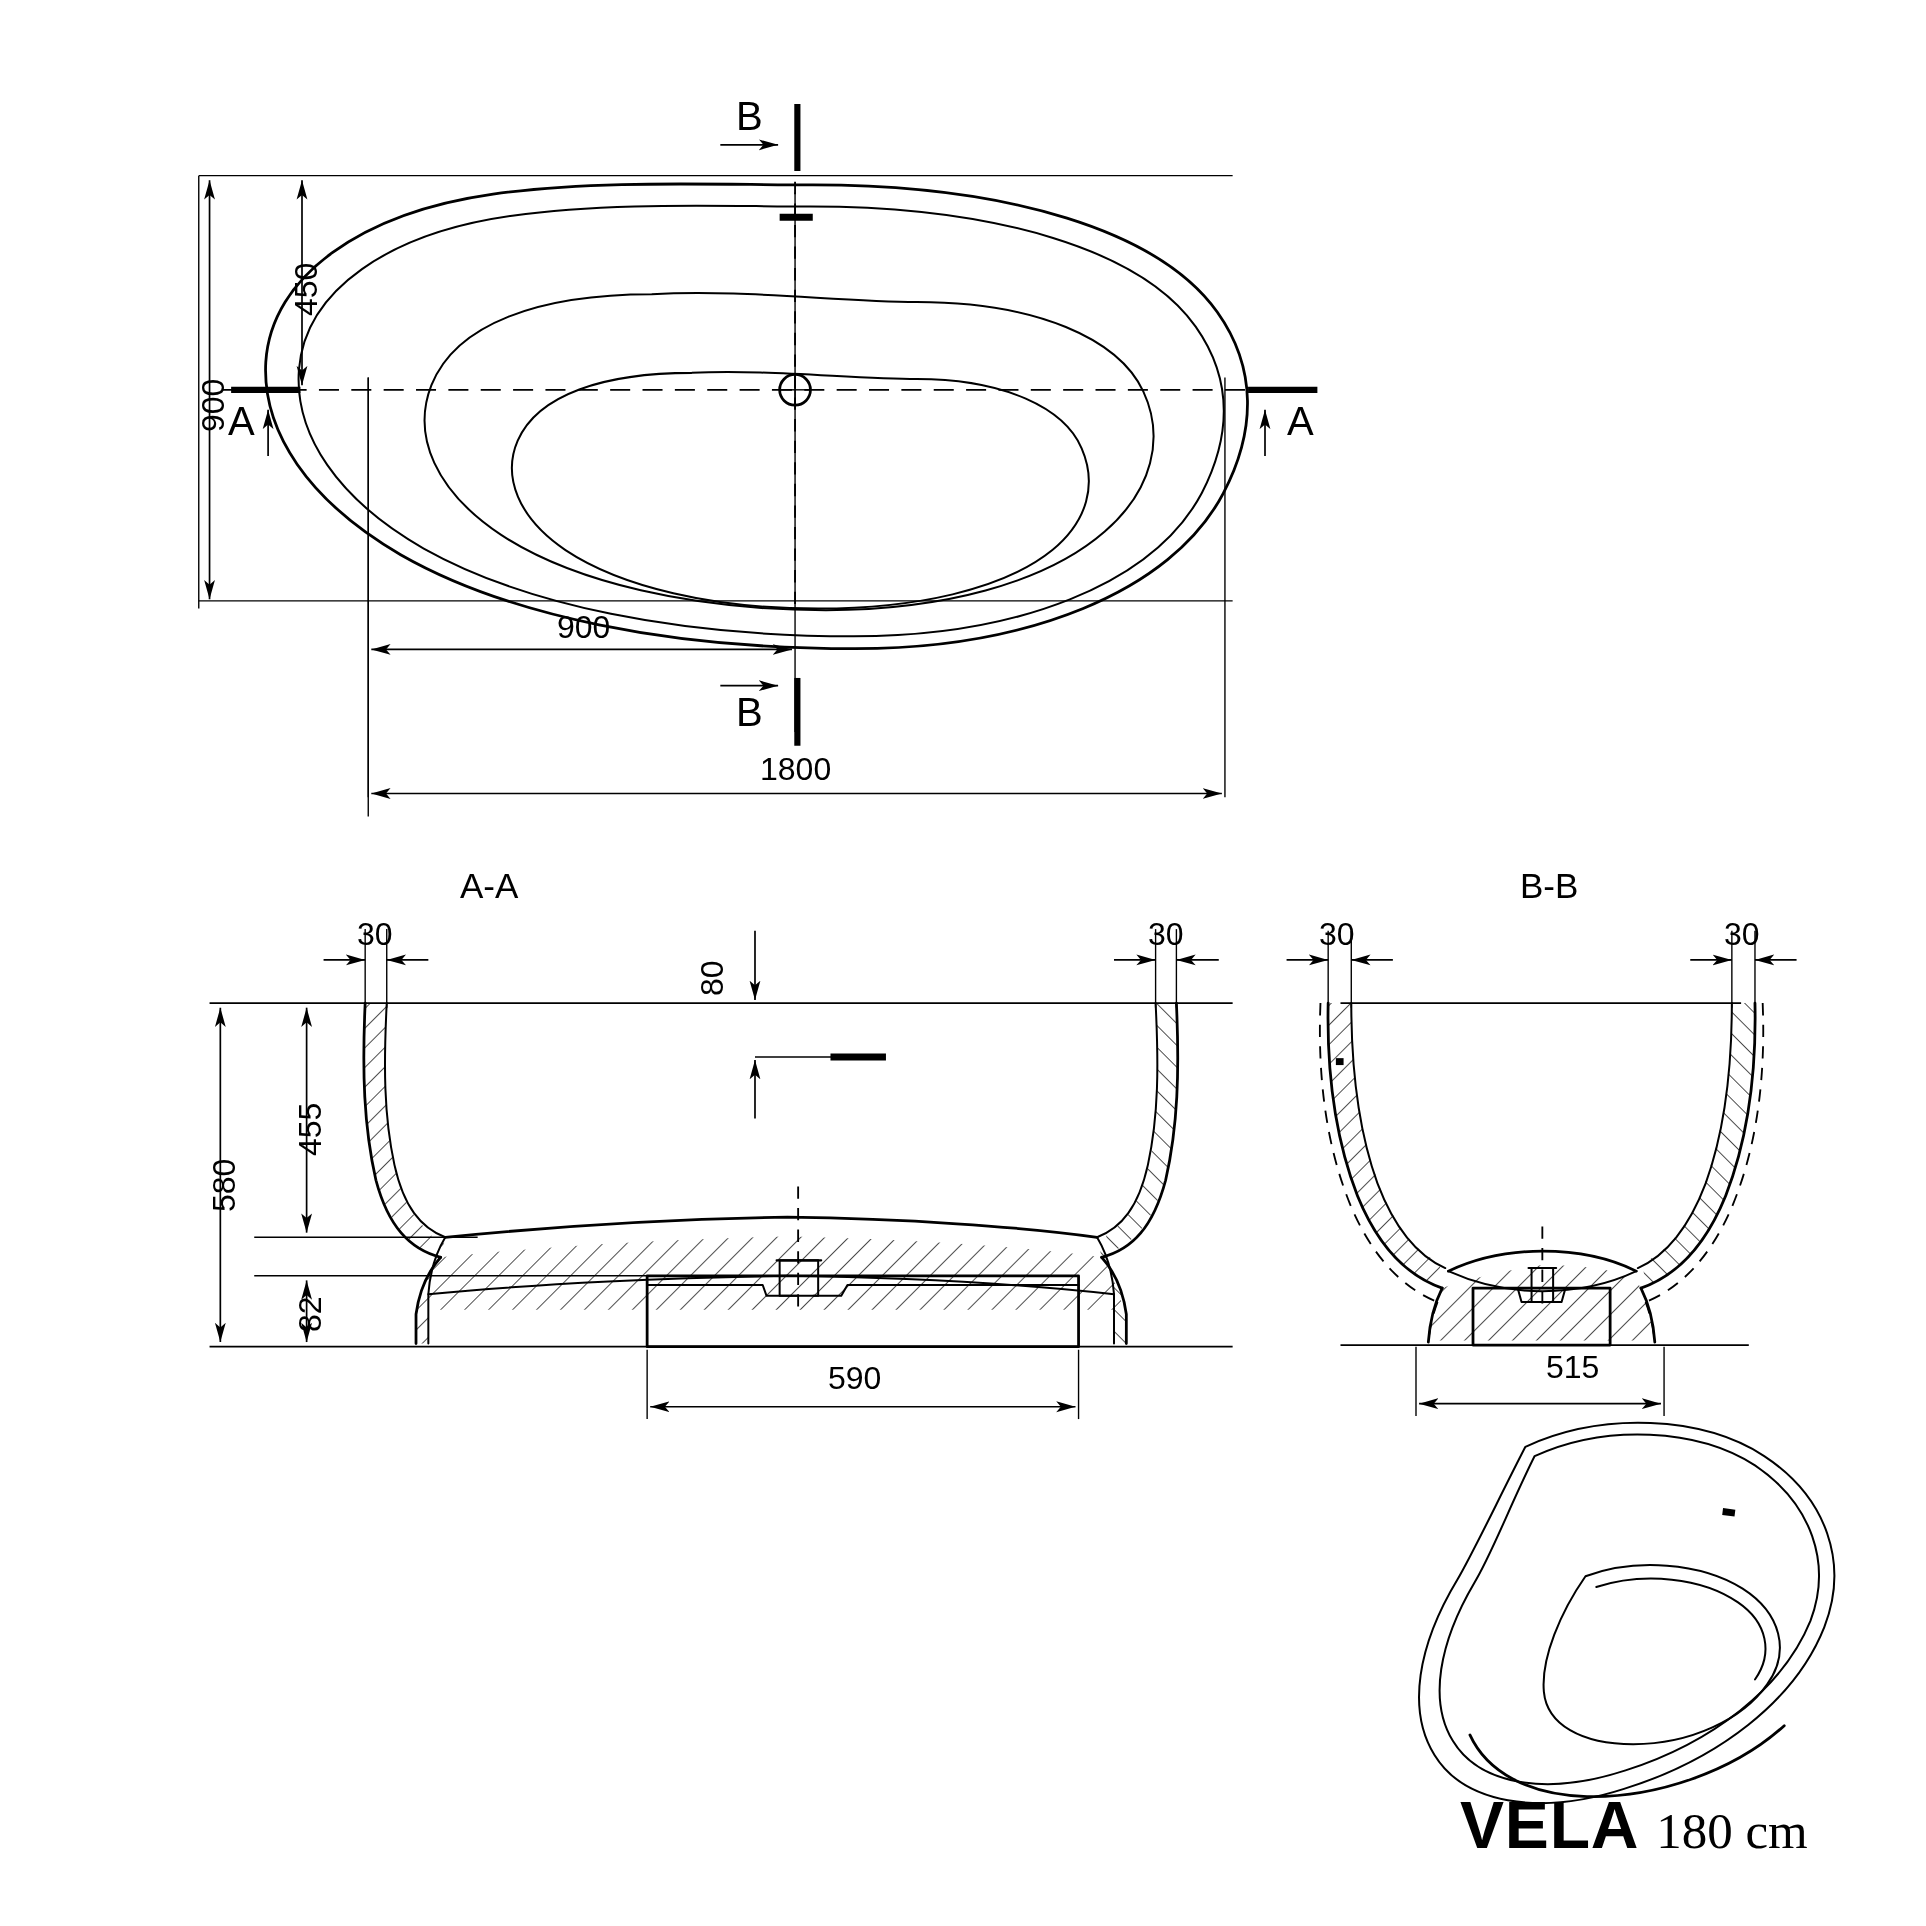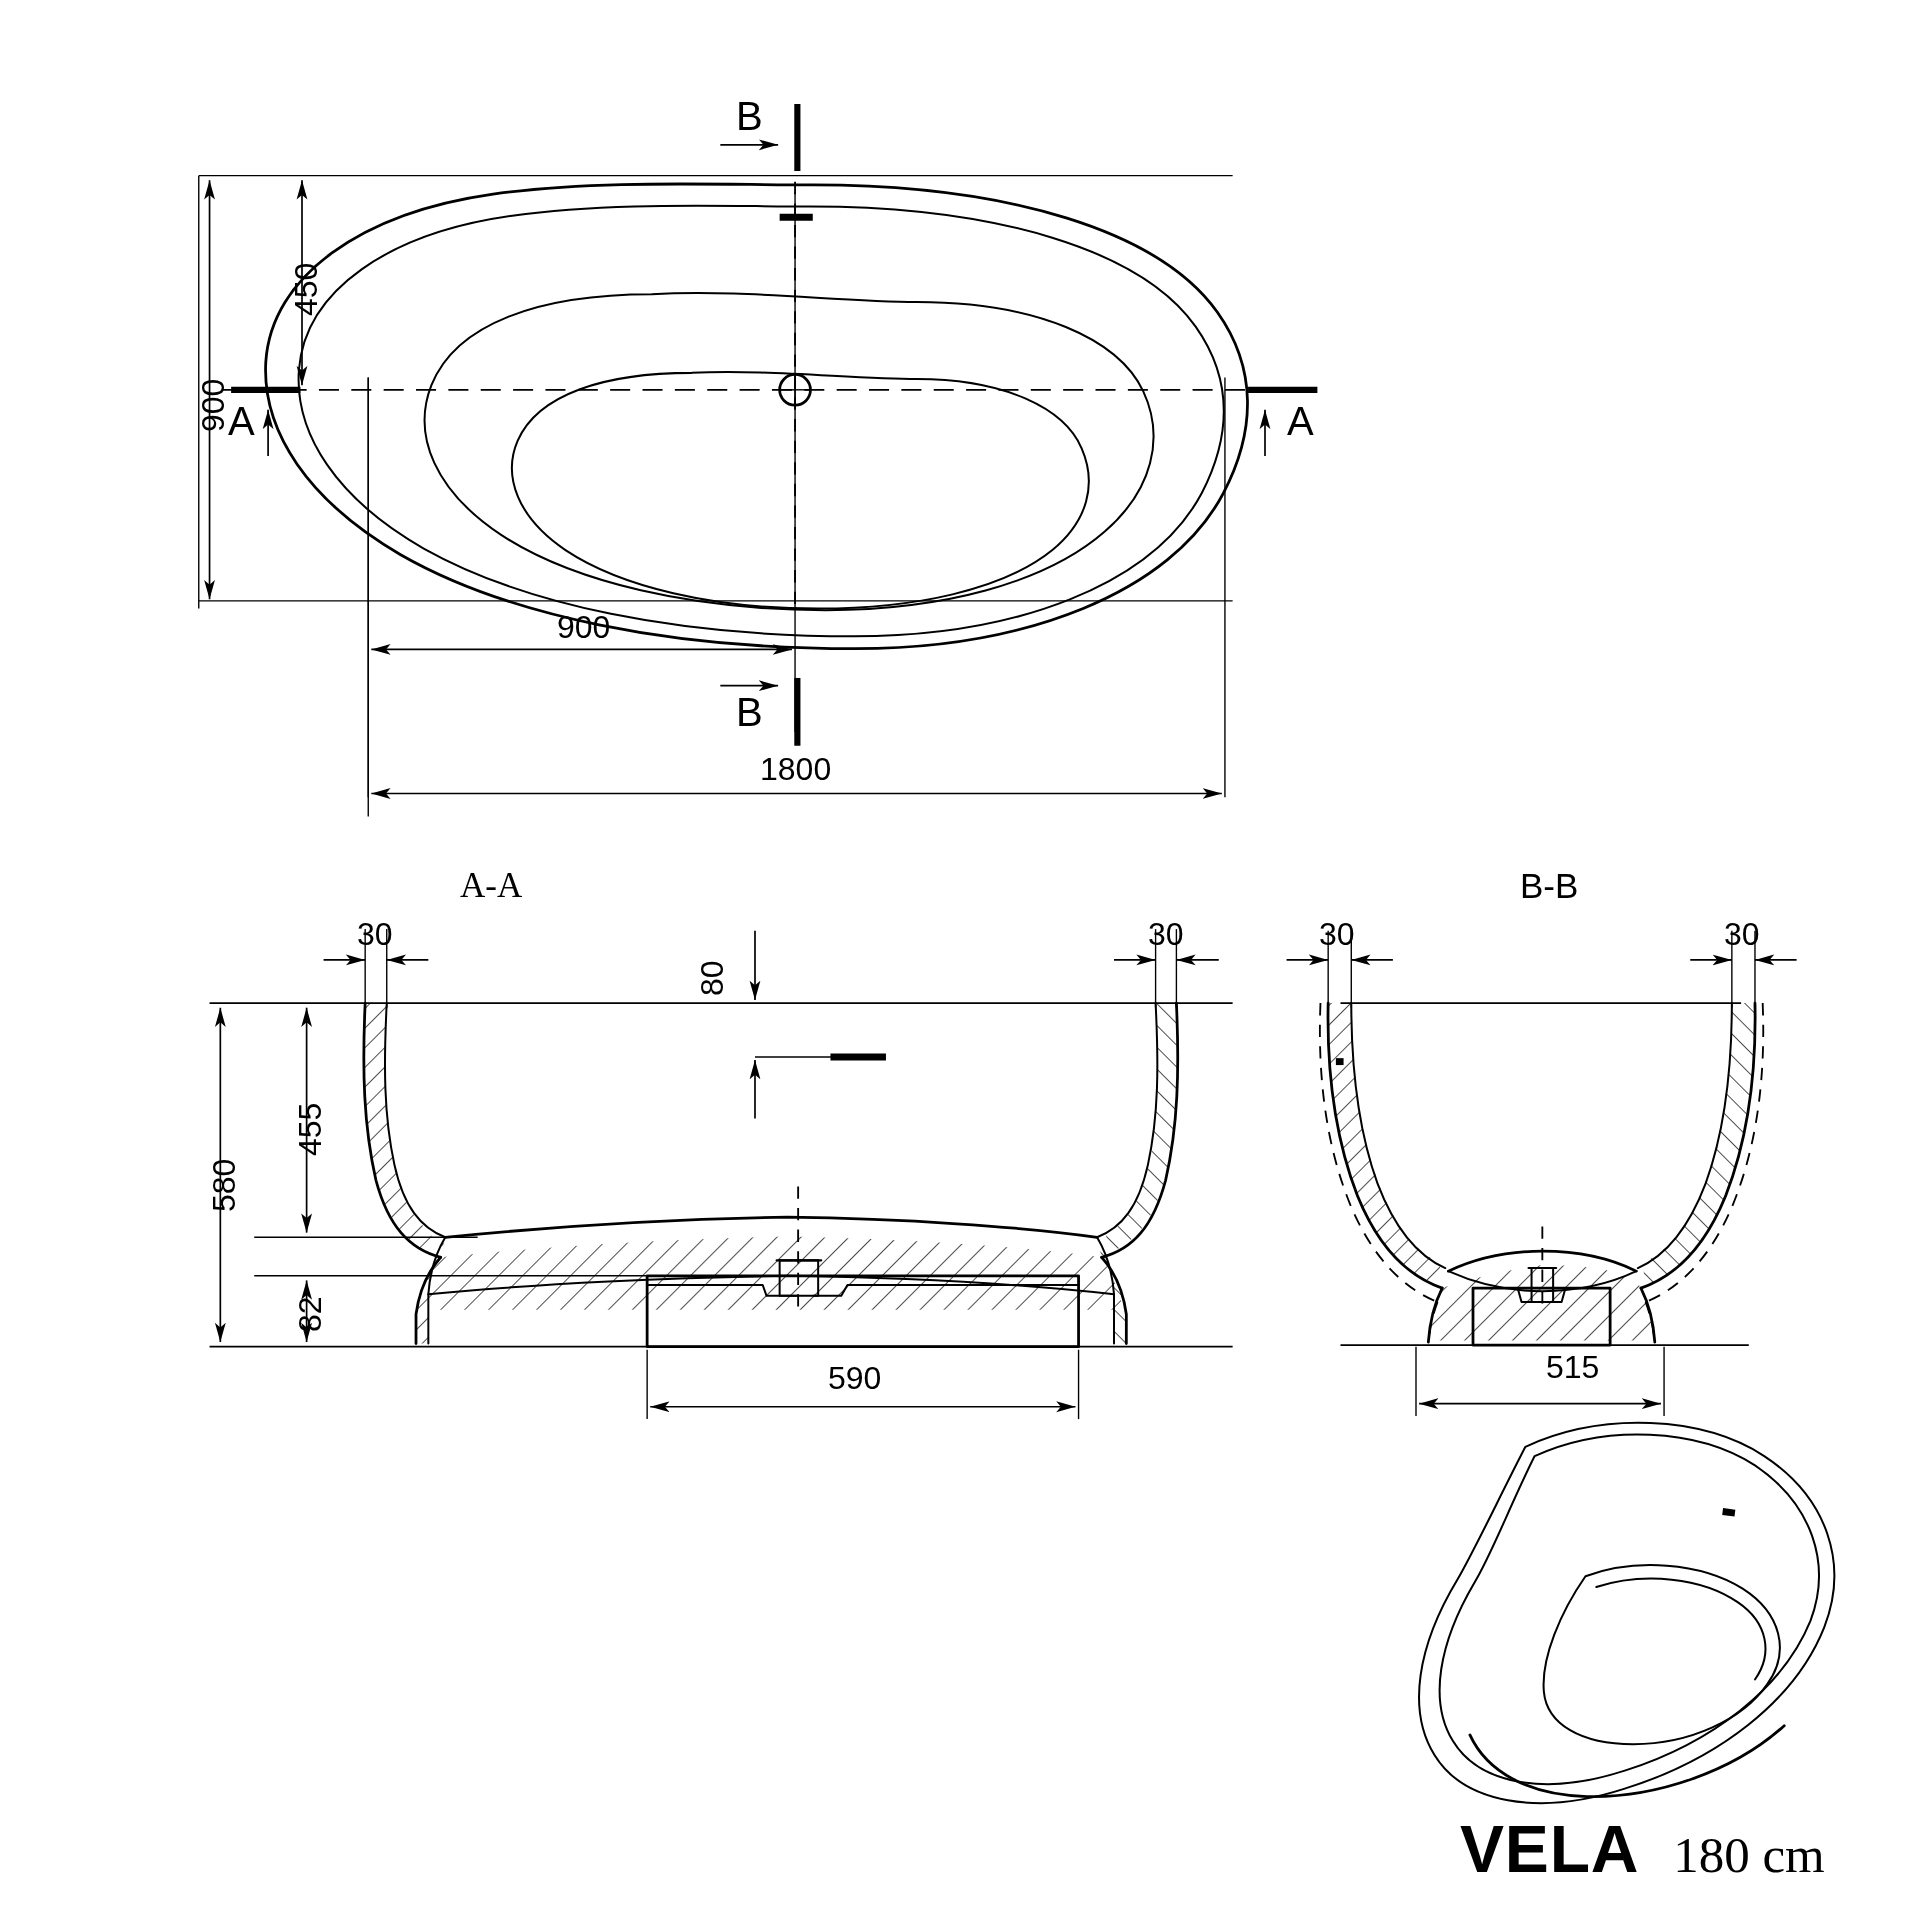--- a/index.html
+++ b/index.html
@@ -65,22 +65,21 @@
     color: #000;
     white-space: nowrap;
     line-height: 1;
   }
   #title-block {
     position: absolute;
     left: 1460px;
     top: 1792px;
     display: flex;
     align-items: baseline;
-    gap: 34px;
-    margin-top: 24px;
+    gap: 17px;
   }
   #title-name {
     font-family: "Liberation Sans", sans-serif;
     font-size: 66px;
     font-weight: 700;
     letter-spacing: 0.8px;
     color: #000;
     line-height: 1;
   }
   #title-size {
@@ -420,21 +419,21 @@
 
   <div class="dimtxt" style="left:557px; top:611px;">900</div>
 
   <div class="dimtxt" style="left:760px; top:753px;">1800</div>
 
   <div class="secmark" style="left:228px; top:401px;">A</div>
   <div class="secmark" style="left:1287px; top:401px;">A</div>
   <div class="secmark" style="left:736px; top:96px;">B</div>
   <div class="secmark" style="left:736px; top:692px;">B</div>
 
-  <div class="seclabel" style="left:460px; top:868px;font-family:Liberation Serif, serif;">A-A</div>
+  <div class="seclabel" style="left:460px; top:868px;">A-A</div>
 
   <div class="seclabel" style="left:1520px; top:868px;">B-B</div>
 
   <div class="dimtxt" style="left:357px; top:918px;">30</div>
 
   <div class="dimtxt" style="left:1148px; top:918px;">30</div>
 
   <div class="dimtxt vert" style="left:696px; top:996px;">80</div>
 
   <div class="dimtxt vert" style="left:294px; top:1156px;">455</div>

